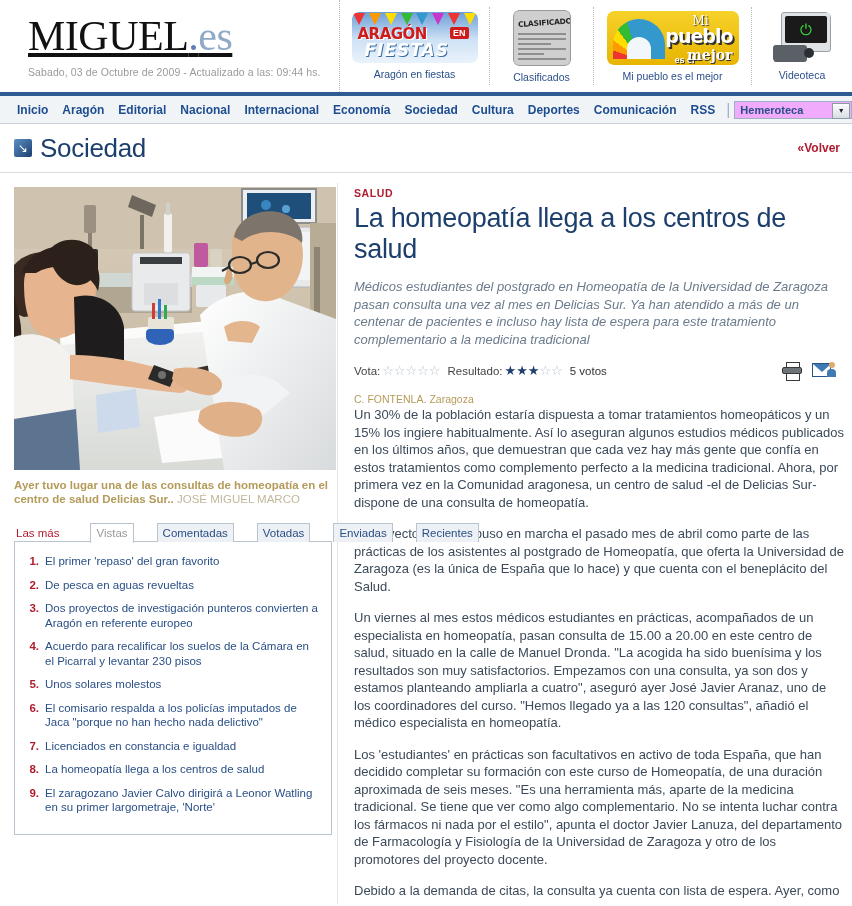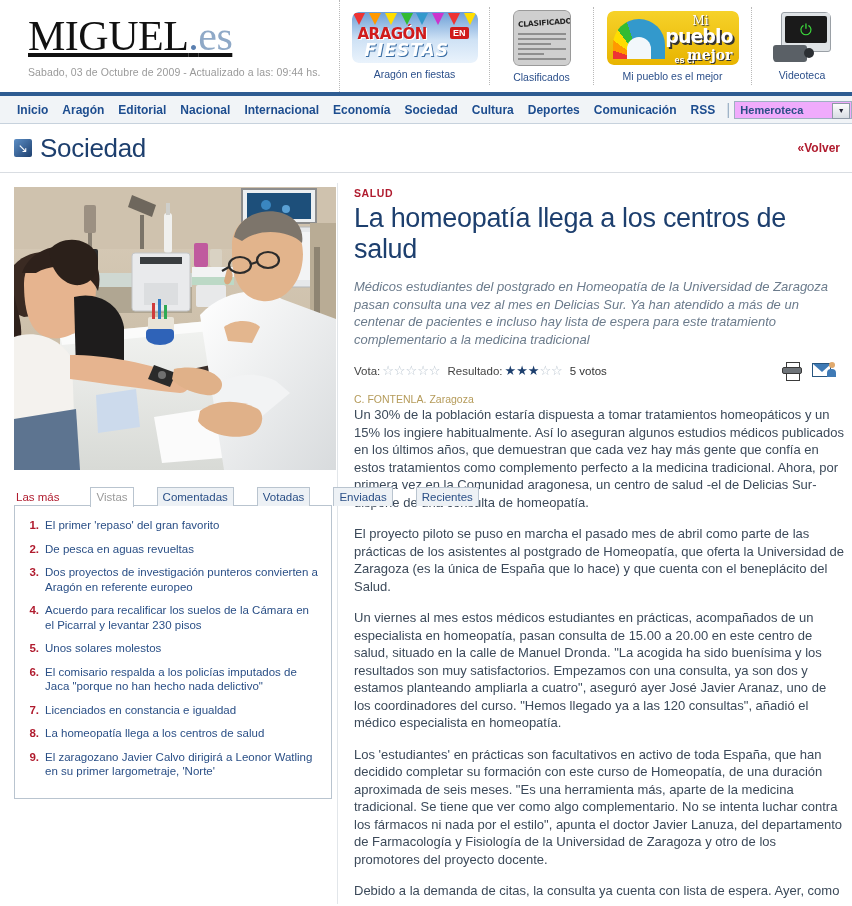--- a/index.html
+++ b/index.html
@@ -344,20 +344,24 @@
 
           <path d="M56 168 C92 168 136 176 170 190 C178 194 176 206 166 206 C128 202 86 196 56 192 Z" fill="#e6b48f"></path>
 
           <path d="M140 178 L162 186 L156 200 L134 192 Z" fill="#2a2a2a"></path>
           <circle cx="148" cy="188" r="4" fill="#6f6f6f"></circle>
 
           <path d="M160 182 C178 178 198 182 206 192 C212 200 204 210 192 208 C176 206 162 198 158 192 Z" fill="#e0b189"></path>
         </svg>
       </div>
 
+      <div class="caption">
+        <span>Ayer tuvo lugar una de las consultas de homeopatía en el centro de salud Delicias Sur..</span>
+        <span class="author">JOSÉ MIGUEL MARCO</span>
+      </div>
 
       <div class="tabs-wrap">
         <div class="tabs">
           <div class="tab plain">Las más</div>
           <div class="tab active">Vistas</div>
           <div class="tab">Comentadas</div>
           <div class="tab">Votadas</div>
           <div class="tab">Enviadas</div>
           <div class="tab">Recientes</div>
         </div>

